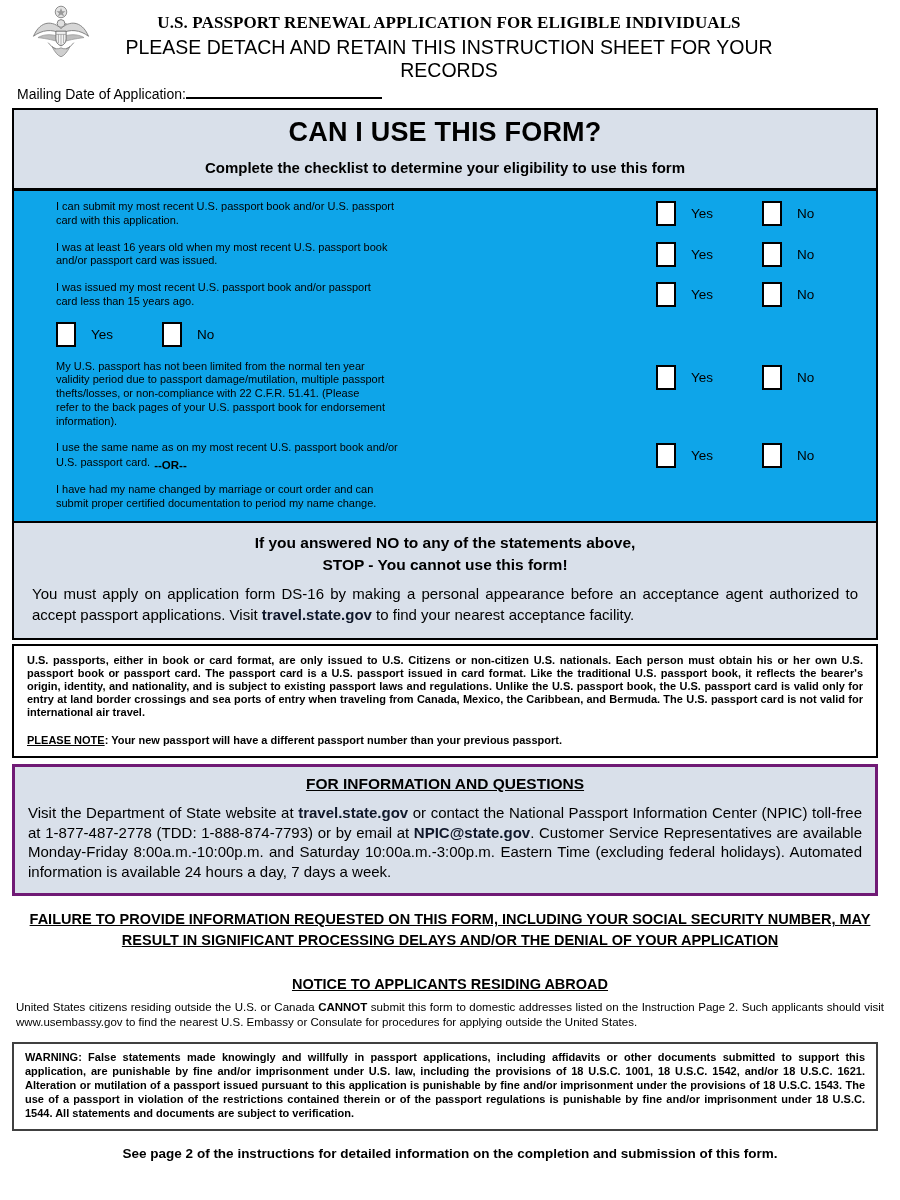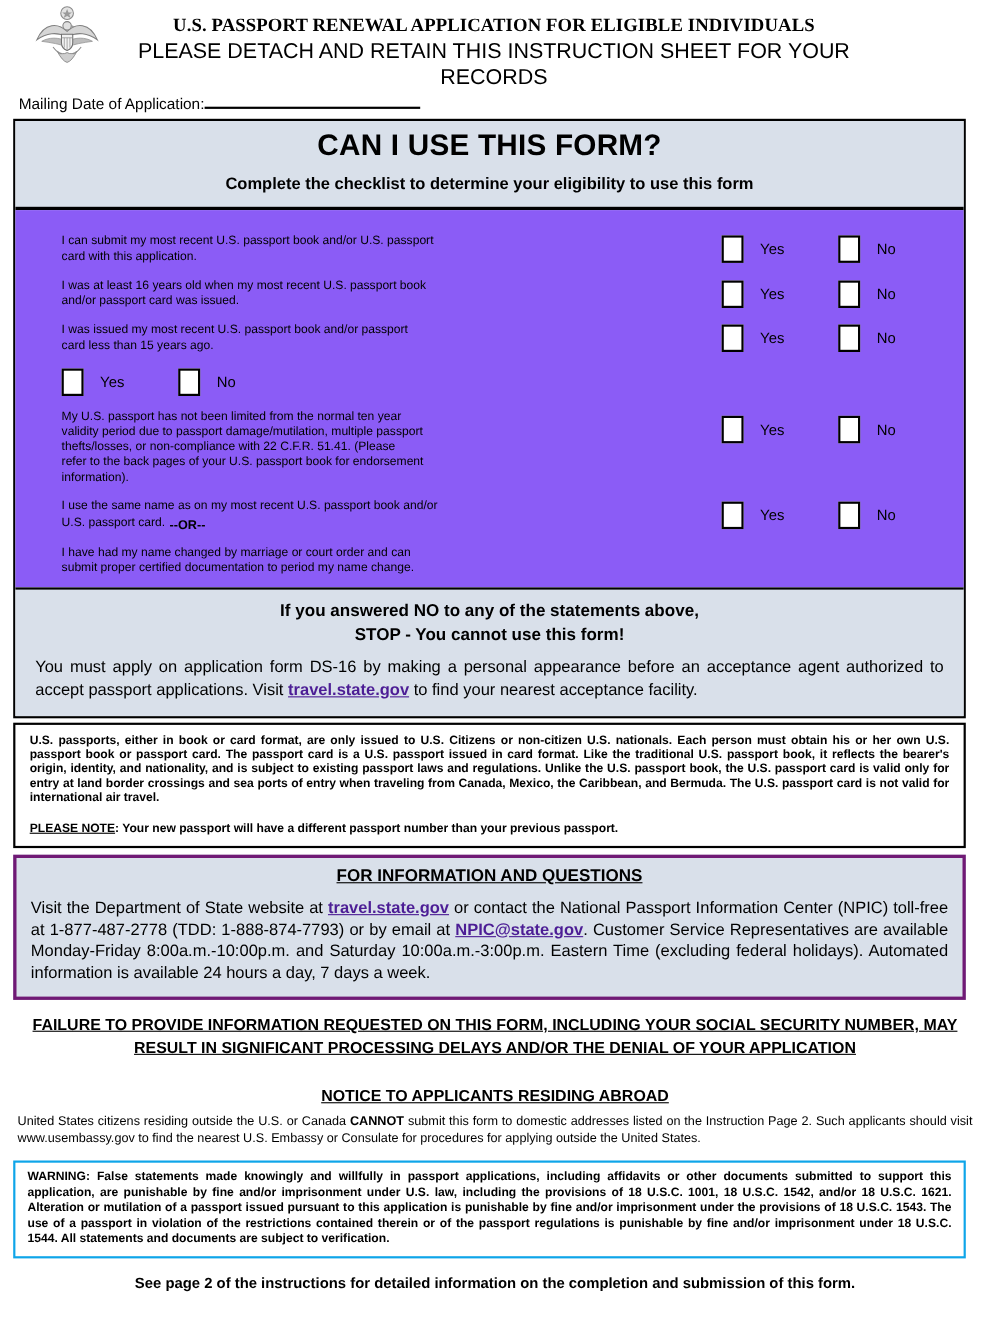--- a/index.html
+++ b/index.html
@@ -25,36 +25,36 @@
     border-bottom: 2px solid #000; vertical-align: baseline;
   }
   
   .mainbox { width: 866px; margin-left: 12px; border: 2px solid #000; }
   .bluehead {
     background: var(--section-bg); border-bottom: 3px solid #000;
     padding: 7px 0 12px; text-align: center;
   }
   .bluehead h1 { font-size: 27px; font-weight: bold; letter-spacing: 0.2px; }
   .bluehead .sub { font-size: 15px; font-weight: bold; margin-top: 11px; }
-  .checklist { background: #8b5cf6; padding: 22px 0 2px; }
+  .checklist { background: #0ea5e9; padding: 9px 0 2px; }
   .chk-row { display: flex; align-items: center; padding-left: 42px; margin-bottom: 13px; }
   .chk-row.top { align-items: flex-start; }
   .chk-row.top .yn { margin-top: 5px; }
   .chk-text { width: 600px; font-size: 11px; line-height: 1.25; white-space: pre-line; }
   .or { font-weight: bold; font-size: 11.5px; position: relative; top: 3px; margin-left: 4px; }
   .chk-extra { padding-left: 42px; margin-bottom: 9px; font-size: 11px; line-height: 1.25; white-space: pre-line; }
   .yn { display: flex; align-items: center; flex: 0 0 auto; }
   .cbox { width: 20px; height: 25px; border: 2px solid #000; background: #fff; margin-right: 15px; }
   .yn .lbl { font-size: 13.5px; }
   .yn .lbl.yes { width: 28px; margin-right: 43px; }
   
   .stop { border-top: 2px solid #000; background: var(--section-bg); padding: 9px 18px 13px; }
   .stop-line { text-align: center; font-weight: bold; font-size: 15.5px; line-height: 1.42; }
   .stop-body { margin-top: 8px; font-size: 15px; line-height: 1.35; text-align: justify; }
-  .doclink { font-weight: bold; text-decoration: underline; color: #4c1d95; }
+  .doclink { font-weight: bold; color: #0f172a; }
   
   .cardbox {
     width: 866px; margin: 4px 0 0 12px; border: 2px solid #000;
     padding: 8px 13px 9px; font-weight: bold; font-size: 11px;
     line-height: 1.18; text-align: justify;
   }
   .cardbox .note { margin-top: 15px; text-align: left; font-size: 11px; }
   .note-label { text-decoration: underline; }
   
   .infobox {
@@ -65,21 +65,21 @@
     text-decoration: underline; margin-bottom: 10px; }
   .infobox .ibbody { font-size: 15px; line-height: 1.33; text-align: justify; }
   
   .failure { margin: 13px 8px 0; text-align: center; font-weight: bold;
     font-size: 14.5px; line-height: 1.45; text-decoration: underline; }
   .abroad-title { margin-top: 25px; text-align: center; font-weight: bold;
     font-size: 14.5px; text-decoration: underline; }
   .abroad-body { margin: 8px 16px 0; font-size: 11.5px; line-height: 1.3; text-align: justify; }
   
   .warnbox {
-    width: 866px; margin: 12px 0 0 12px; border: 2px solid #0ea5e9;
+    width: 866px; margin: 12px 0 0 12px; border: 2px solid #404040;
     padding: 7px 11px 8px; font-weight: bold; font-size: 11px;
     line-height: 1.27; text-align: justify;
   }
   
   .seepage { margin-top: 15px; text-align: center; font-weight: bold; font-size: 13.5px; }
 </style>
 </head>
 <body>
 
 <div class="page">

